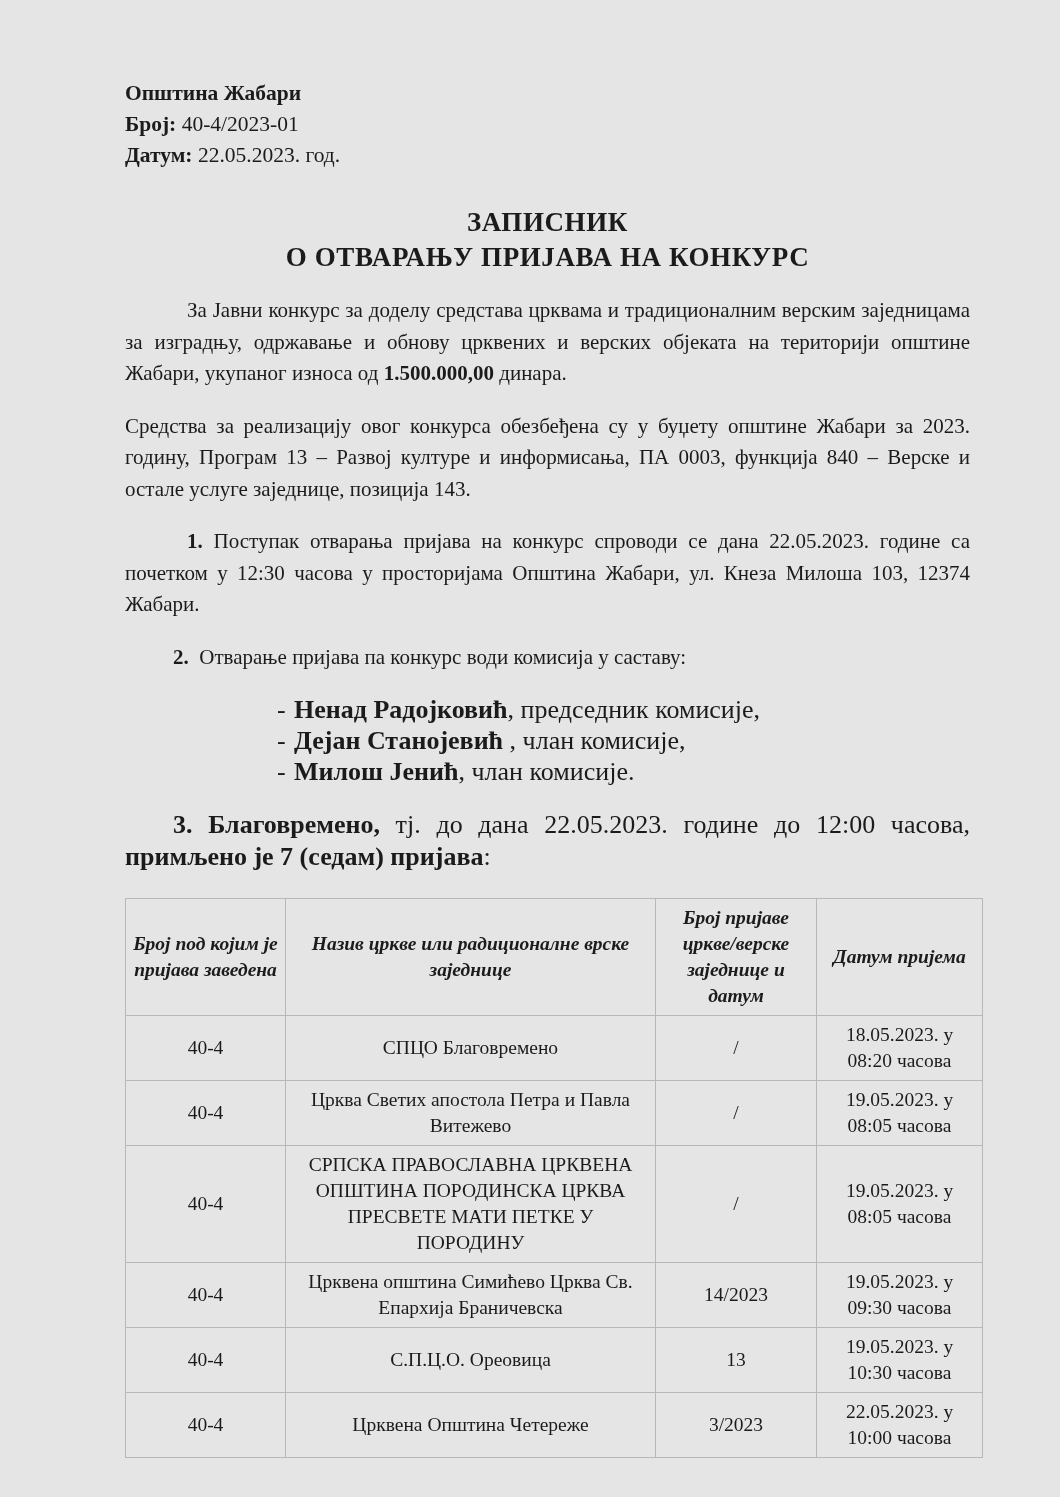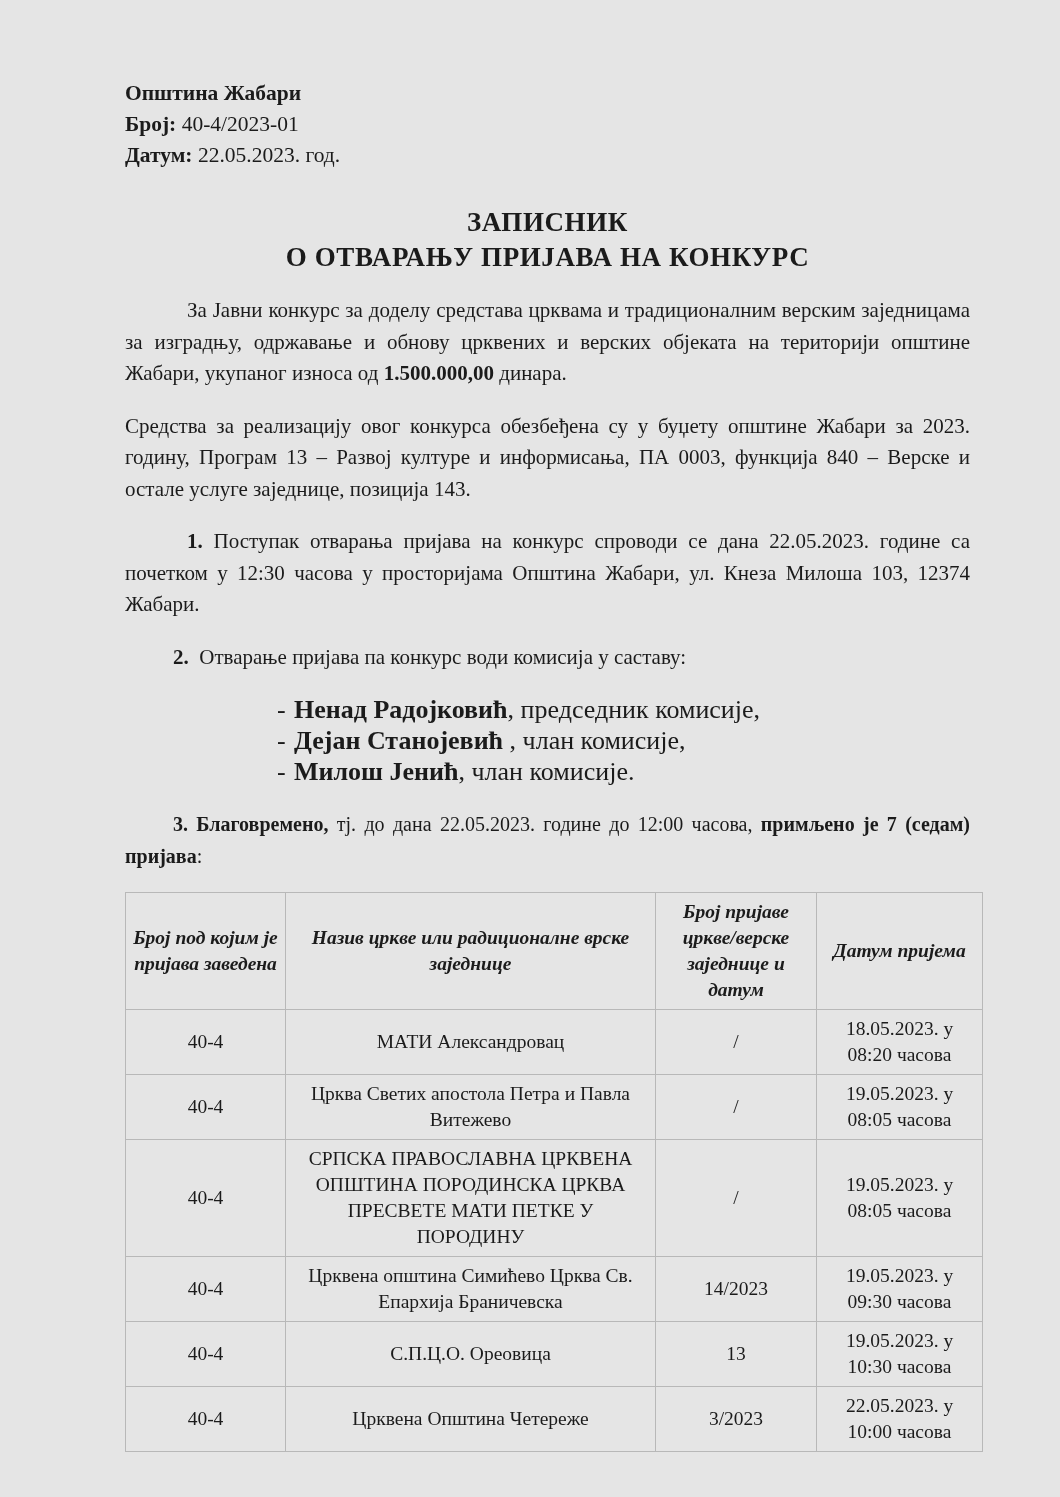--- a/index.html
+++ b/index.html
@@ -68,21 +68,21 @@
     margin-top: 2px;
     font-size: 26px;
     line-height: 31px;
     padding-left: 152px;
   }
   .member-row { white-space: nowrap; }
   .dash { display: inline-block; width: 17px; }
   .mname { font-weight: bold; }
 
   .item3 {
-    font-size: 20px;
+    font-size: 26px;
     line-height: 31.5px;
     margin-top: 22px;
     font-weight: bold;
     text-align: justify;
   }
   .item3 .rg { font-weight: normal; }
 
   
   table.apps {
     margin-top: 12px;
@@ -164,21 +164,21 @@
         <tr>
           <th>Број под којим је пријава заведена</th>
           <th>Назив цркве или радиционалне врске заједнице</th>
           <th>Број пријаве цркве/верске заједнице и датум</th>
           <th class="date-h">Датум пријема</th>
         </tr>
       </thead>
       <tbody>
         <tr class="r-tall1">
           <td>40-4</td>
-          <td>МАТИ Александровац</td>
+          <td>СПЦО Благовремено</td>
           <td>/</td>
           <td class="date">18.05.2023. у 08:20 часова</td>
         </tr>
         <tr class="r-tall2">
           <td>40-4</td>
           <td>Црква Светих апостола Петра и Павла Витежево</td>
           <td>/</td>
           <td class="date">19.05.2023. у 08:05 часова</td>
         </tr>
         <tr class="r-tall3">

